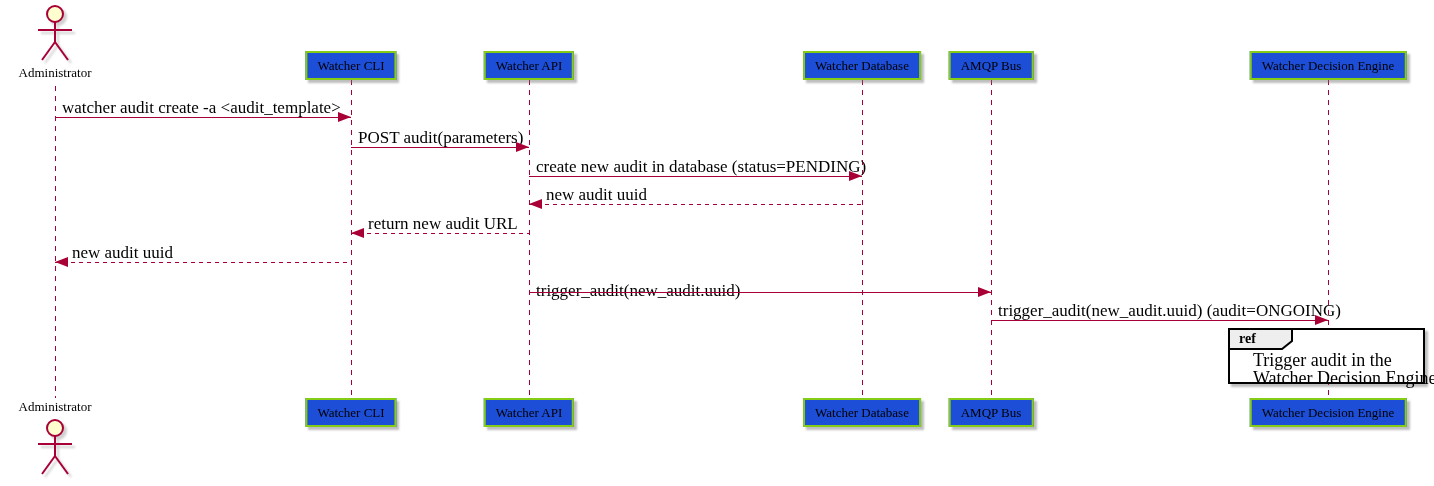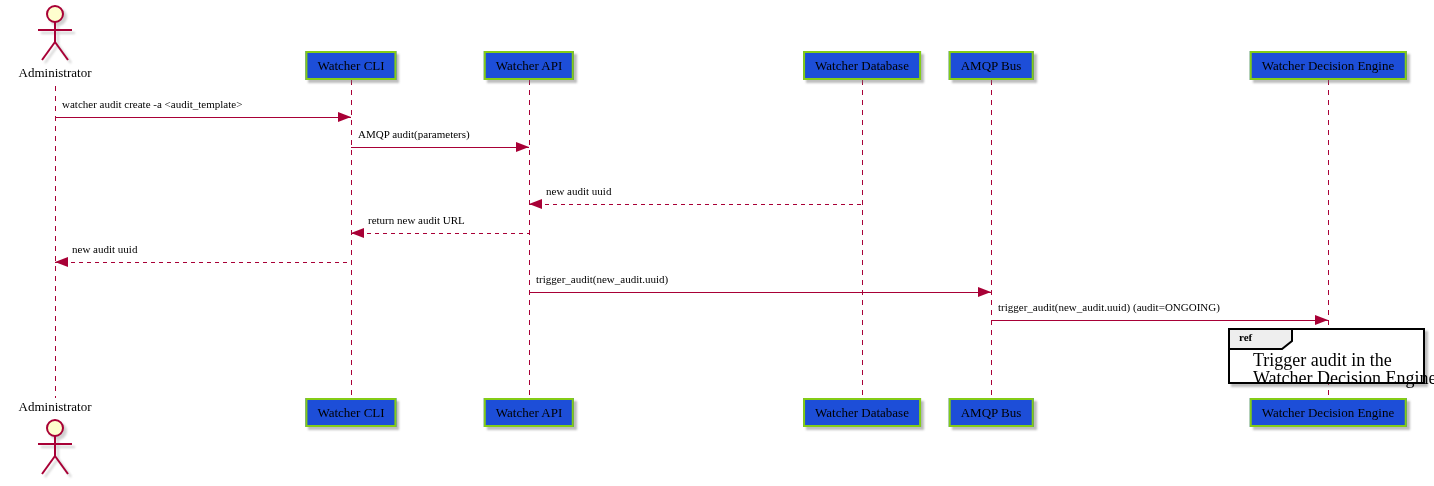--- a/index.html
+++ b/index.html
@@ -24,21 +24,21 @@
   
   .actor-figure { position:absolute; transform:translateX(-50%);
     filter:drop-shadow(3px 3px 1px rgba(120,120,120,0.35)); }
   .actor-label {
     position:absolute; transform:translateX(-50%);
     font-size:13px; white-space:nowrap;
   }
   
   .message { position:absolute; height:24px; }
   .msg-label {
-    position:absolute; top:0; height:18px; font-size:11px; white-space:nowrap;
+    position:absolute; top:0; height:18px; font-size:17px; white-space:nowrap;
   }
   .msg-line { position:absolute; top:19px; left:0; right:0; height:1px; }
   .msg-line.solid { background:#A80036; }
   .msg-line.dashed {
     background:repeating-linear-gradient(to right,#A80036 0px,#A80036 4px,transparent 4px,transparent 8px);
   }
   .arrowhead { position:absolute; top:14px; width:0; height:0; border-style:solid; }
   .arrowhead.right {
     right:0; border-width:5px 0 5px 13px;
     border-color:transparent transparent transparent #A80036;
@@ -47,21 +47,21 @@
     left:0; border-width:5px 13px 5px 0;
     border-color:transparent #A80036 transparent transparent;
   }
   
   .ref-box {
     position:absolute; background:#ffffff; border:2px solid #000000;
     box-sizing:border-box; box-shadow:3px 3px 2px rgba(110,110,110,0.45);
   }
   .ref-tab { position:absolute; top:-2px; left:-2px; }
   .ref-keyword {
-    position:absolute; top:1px; left:9px; font-size:11px; font-weight:bold;
+    position:absolute; top:1px; left:9px; font-size:14px; font-weight:bold;
   }
   .ref-content {
     position:absolute; top:21px; left:23px; font-size:18px; line-height:18px;
     white-space:nowrap;
   }
 </style>
 </head>
 <body>
 
 <div id="canvas">
@@ -88,46 +88,51 @@
   <div class="participant" style="left:991px; top:51px;">AMQP Bus</div>
   <div class="participant" style="left:1328px; top:51px;">Watcher Decision Engine</div>
 
   <div class="message" style="left:55px; top:98px; width:296px;">
     <div class="msg-label" style="left:7px;">watcher audit create -a &lt;audit_template&gt;</div>
     <div class="msg-line solid"></div>
     <div class="arrowhead right"></div>
   </div>
 
   <div class="message" style="left:351px; top:128px; width:178px;">
-    <div class="msg-label" style="left:7px;">AMQP audit(parameters)</div>
+    <div class="msg-label" style="left:7px;">POST audit(parameters)</div>
     <div class="msg-line solid"></div>
     <div class="arrowhead right"></div>
   </div>
 
+  <div class="message" style="left:529px; top:157px; width:333px;">
+    <div class="msg-label" style="left:7px;">create new audit in database (status=PENDING)</div>
+    <div class="msg-line solid"></div>
+    <div class="arrowhead right"></div>
+  </div>
 
   <div class="message" style="left:529px; top:185px; width:333px;">
     <div class="msg-label" style="left:17px;">new audit uuid</div>
     <div class="msg-line dashed"></div>
     <div class="arrowhead left"></div>
   </div>
 
   <div class="message" style="left:351px; top:214px; width:178px;text-align:center;">
     <div class="msg-label" style="left:17px;">return new audit URL</div>
     <div class="msg-line dashed"></div>
     <div class="arrowhead left"></div>
   </div>
 
   <div class="message" style="left:55px; top:243px; width:296px;">
     <div class="msg-label" style="left:17px;">new audit uuid</div>
     <div class="msg-line dashed"></div>
     <div class="arrowhead left"></div>
   </div>
 
   <div class="message" style="left:529px; top:273px; width:462px;">
-    <div class="msg-label" style="left:7px;">trigger_audit(new_audit.uuid)</div>
+    <div class="msg-label" style="left:7px;margin-top:8px;">trigger_audit(new_audit.uuid)</div>
     <div class="msg-line solid"></div>
     <div class="arrowhead right"></div>
   </div>
 
   <div class="message" style="left:991px; top:301px; width:337px;">
     <div class="msg-label" style="left:7px;">trigger_audit(new_audit.uuid) (audit=ONGOING)</div>
     <div class="msg-line solid"></div>
     <div class="arrowhead right"></div>
   </div>
 

